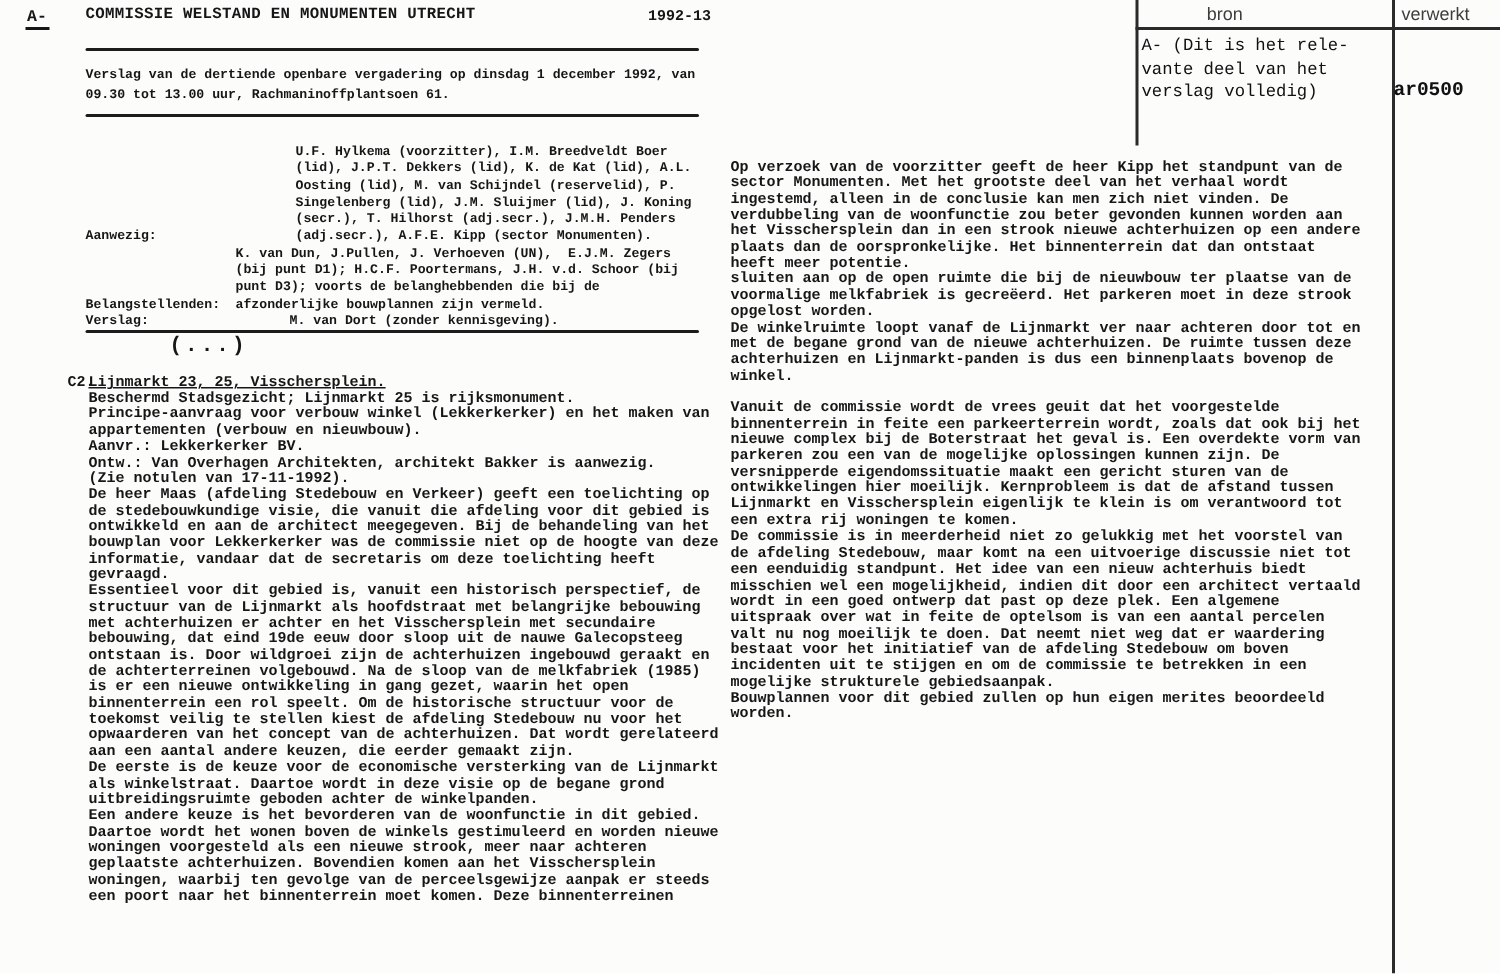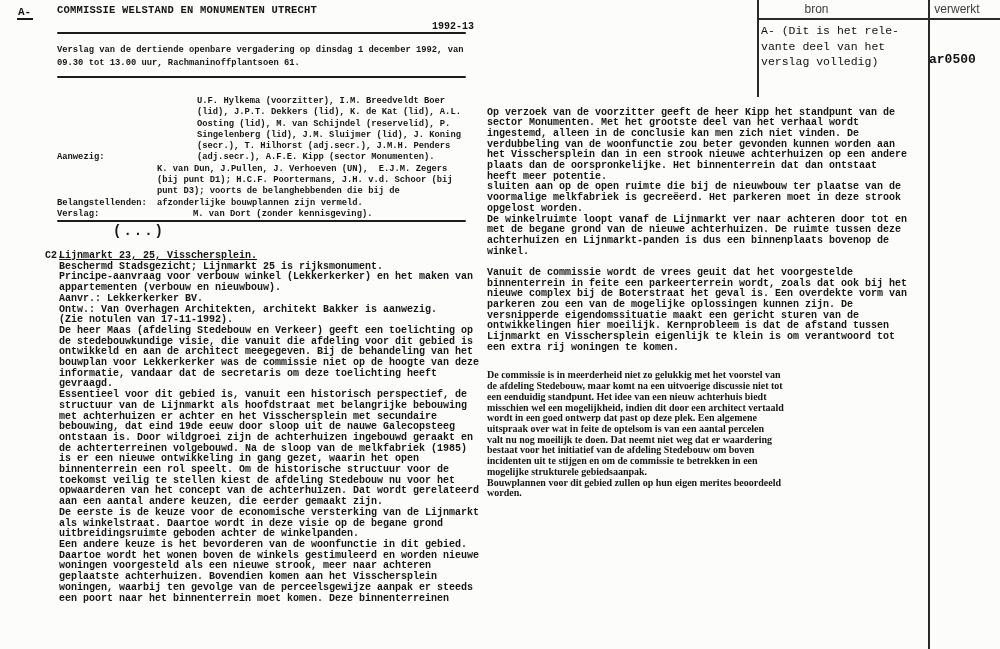--- a/index.html
+++ b/index.html
@@ -15,21 +15,21 @@
   .mono-b{font-family:"Liberation Mono", monospace;font-weight:bold;}
   .pre{white-space:pre-wrap;}
 
   .margin-mark{
     left:17px;top:6px;
     font-size:11px;font-weight:bold;
     border-bottom:2px solid #161616;
     padding:0 2px 0 1px;
   }
   .doc-title{left:57px;top:4px;font-size:10.5px;font-weight:bold;letter-spacing:.2px;}
-  .doc-number{left:432px;top:6px;font-size:10px;font-weight:bold;margin-top:15px;}
+  .doc-number{left:432px;top:6px;font-size:10px;font-weight:bold;}
 
   .rule{left:57px;width:409px;height:2px;background:#1c1c1c;border-radius:1px;}
   .rule-1{top:32px;}
   .rule-2{top:76px;}
   .rule-3{top:220px;}
 
   .intro{left:57px;top:44px;width:440px;font-size:8.8px;line-height:13px;font-weight:bold;}
 
   .attendance{left:57px;top:96px;width:412px;font-size:8.8px;line-height:11.3px;font-weight:bold;}
   .att-row{display:flex;align-items:flex-end;}
@@ -40,21 +40,21 @@
 
   .ellipsis{left:113px;top:223px;font-size:14px;font-weight:bold;letter-spacing:2px;}
 
   .col-left{left:59px;top:251px;width:426px;font-size:10px;line-height:10.7px;font-weight:bold;}
   .item-no{position:absolute;left:-14px;top:0;}
   .item-title{text-decoration:underline;text-underline-offset:1px;}
 
   .col-right{left:487px;top:97px;width:424px;font-size:10px;line-height:10.7px;font-weight:bold;}
   .col-right .para{margin:0;}
   .col-right .gap-blank{margin-top:10.5px;}
-  .col-right .gap-small{margin-top:17px;font-family:Liberation Serif, serif;}
+  .col-right .gap-small{margin-top:1px;}
 
   .stamp-vline{width:2px;background:#2a2a2a;}
   .vline-a{left:757px;top:0;height:97px;}
   .vline-b{left:928px;top:0;height:649px;}
   .stamp-hline{left:757px;top:18px;width:243px;height:2px;background:#2a2a2a;}
   .stamp-head{
     top:2px;font-family:"Liberation Sans", sans-serif;
     font-size:12px;color:#3d3d3d;text-align:center;
   }
   .head-bron{left:726px;width:181px;}

